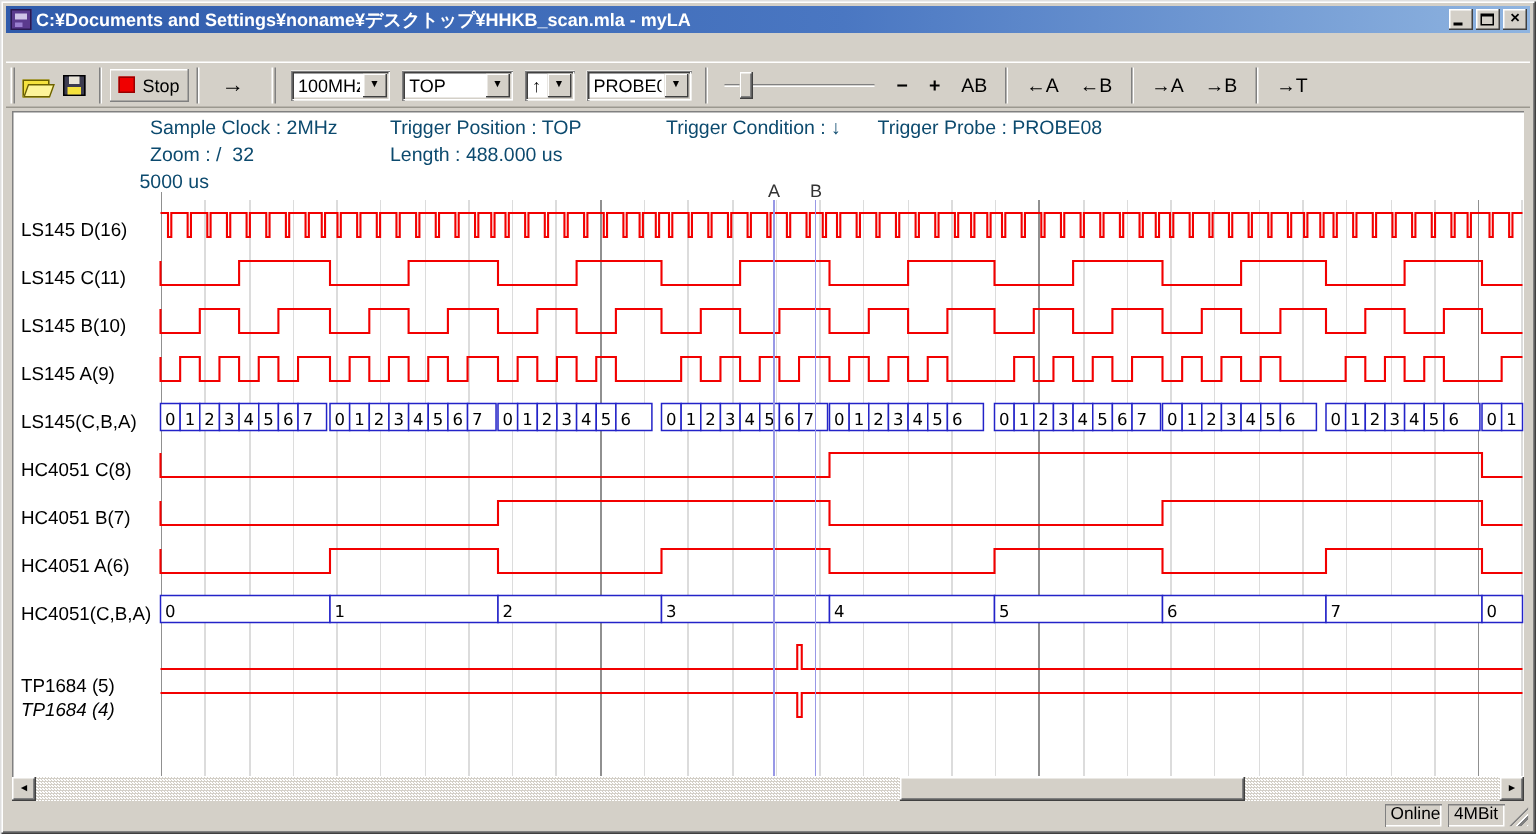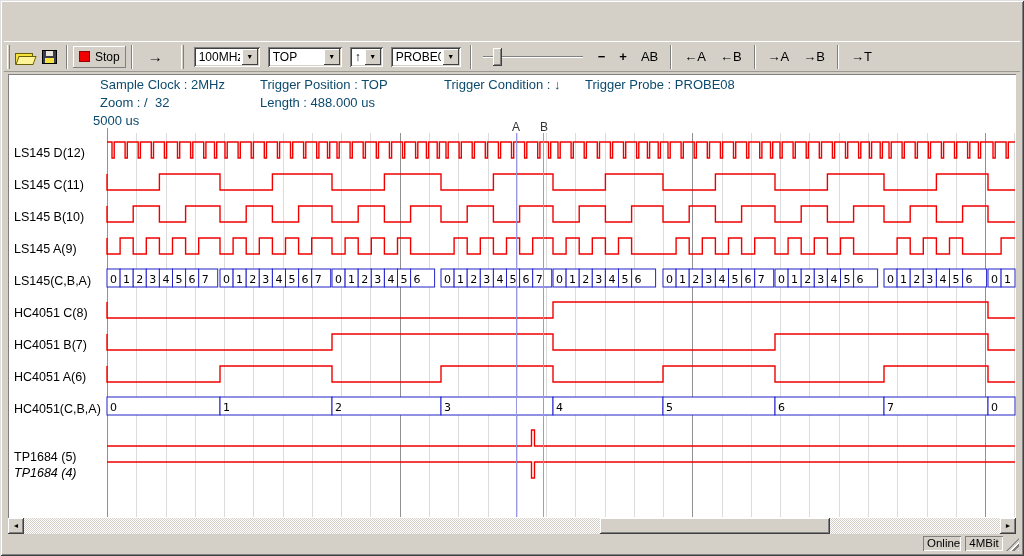--- a/index.html
+++ b/index.html
@@ -75,20 +75,33 @@
     box-shadow:inset 1px 1px 0 #808080, inset -1px -1px 0 #fff;padding:0 4px;}
   .grip{position:absolute;right:1px;bottom:1px;width:13px;height:13px;
     background:repeating-linear-gradient(135deg,transparent 0 2px,#fff 2px 3px,#808080 3px 5px);
     clip-path:polygon(100% 0,100% 100%,0 100%);}
 </style>
 </head>
 <body>
 
 <div class="window">
 
+  <div class="titlebar">
+    <div class="app-icon"></div>
+    <div class="title-text">C:¥Documents and Settings¥noname¥デスクトップ¥HHKB_scan.mla - myLA</div>
+    <div class="winbtn">
+        <span class="mingl"></span>
+      </div>
+    <div class="winbtn">
+        <span class="maxgl"></span>
+      </div>
+    <div class="winbtn">
+        <span class="xgl">×</span>
+      </div>
+  </div>
 
 
   <div class="toolbar">
     <div class="tb-grip"></div>
     <div class="tb-btn">
         <span class="icon-open"></span>
       </div>
     <div class="tb-btn">
         <span class="icon-save"></span>
       </div>
@@ -141,21 +154,21 @@
     <div class="info" style="left:92px;top:21px;">Zoom : /  32</div>
     <div class="info" style="left:252px;top:3px;text-align:right;">Trigger Position : TOP</div>
     <div class="info" style="left:252px;top:21px;">Length : 488.000 us</div>
     <div class="info" style="left:436px;top:3px;">Trigger Condition : ↓</div>
     <div class="info" style="left:577px;top:3px;">Trigger Probe : PROBE08</div>
     <div class="info" style="left:85px;top:39px;">5000 us</div>
     <div class="cursor-label" style="left:501px;">A</div>
     <div class="cursor-label" style="left:529px;">B</div>
 
     <div id="channel-labels">
-        <div class="chan-label" style="top: 72px;">LS145 D(12)</div>
+        <div class="chan-label" style="top: 72px;">LS145 D(16)</div>
         <div class="chan-label" style="top: 104px;">LS145 C(11)</div>
         <div class="chan-label" style="top: 136px;">LS145 B(10)</div>
         <div class="chan-label" style="top: 168px;">LS145 A(9)</div>
         <div class="chan-label" style="top: 200px;">LS145(C,B,A)</div>
         <div class="chan-label" style="top: 232px;">HC4051 C(8)</div>
         <div class="chan-label" style="top: 264px;">HC4051 B(7)</div>
         <div class="chan-label" style="top: 296px;">HC4051 A(6)</div>
         <div class="chan-label" style="top: 328px;">HC4051(C,B,A)</div>
         <div class="chan-label" style="top: 376px;">TP1684 (5)</div>
         <div class="chan-label" style="top: 392px; font-style: italic;">TP1684 (4)</div>

